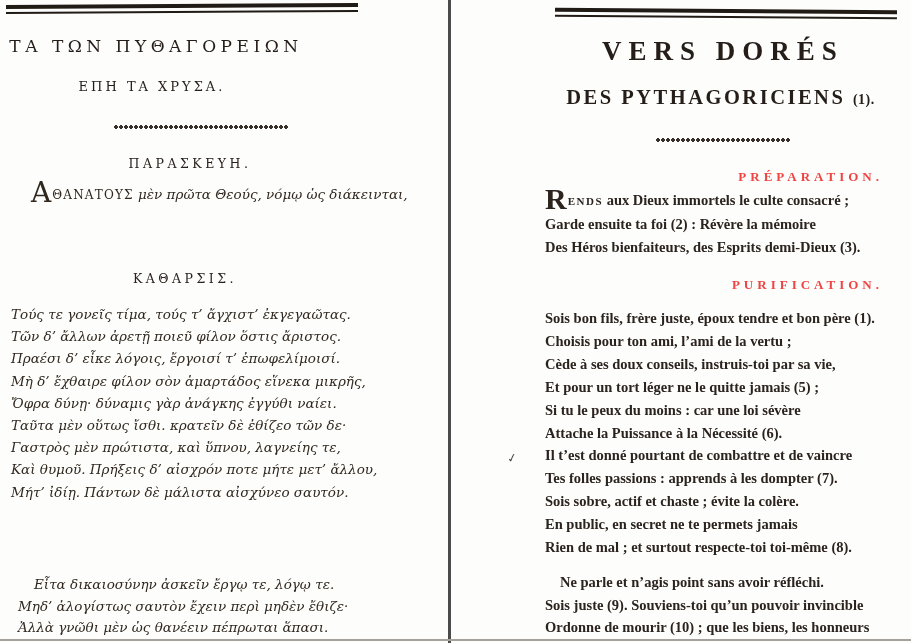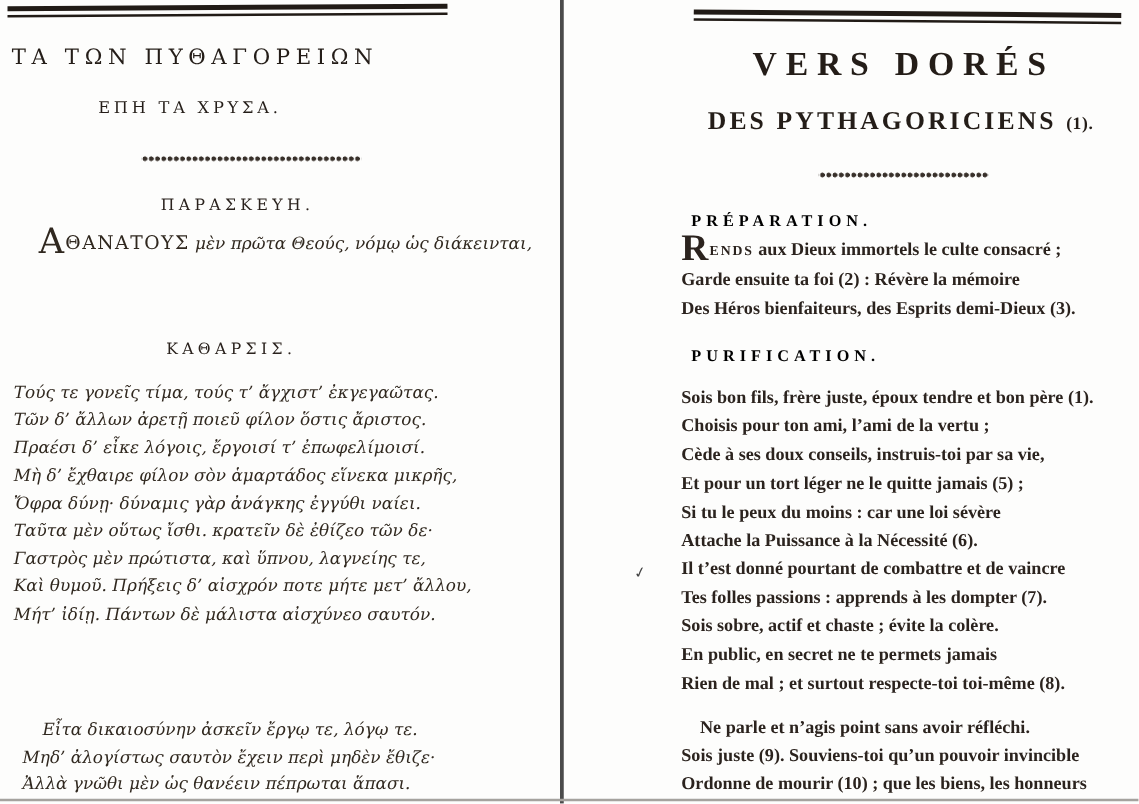--- a/index.html
+++ b/index.html
@@ -25,34 +25,34 @@
   .ltitle2{left:0;top:79px;width:304px;text-align:center;font-family:"DejaVu Serif",serif;
            font-size:13px;letter-spacing:3px;color:#241d18;white-space:nowrap;}
   .squig-l{left:113px;top:124px;width:176px;}
   .ghead{font-family:"DejaVu Serif",serif;font-size:12.5px;letter-spacing:3.5px;color:#2a221d;
          text-align:center;white-space:nowrap;}
   .ghead-1{left:30px;top:156px;width:320px;}
   .ghead-2{left:25px;top:271px;width:320px;}
   .gv{font-family:"DejaVu Serif",serif;font-style:italic;font-size:13.5px;color:#30281f;white-space:nowrap;}
   .gpara1{left:13px;top:183px;line-height:23px;}
   .gdrop{font-style:normal;font-size:28px;line-height:0;vertical-align:-3px;margin-right:1px;}
-  .glead{font-style:normal;font-size:15px;letter-spacing:1.2px;}
+  .glead{font-style:normal;font-size:12px;letter-spacing:1.2px;}
   .gp1l1{text-indent:18px;}
   .gverse1{left:11px;top:303px;line-height:22.2px;}
   .gverse2{left:18px;top:574px;line-height:21.7px;}
   .gverse2 .gline:first-child{text-indent:16px;}
 
   
   .rtitle1{left:107px;top:36px;width:330px;text-align:center;font-weight:bold;font-size:27px;
            letter-spacing:7px;color:#241d18;white-space:nowrap;}
   .rtitle2{left:97px;top:86px;width:345px;text-align:center;font-weight:bold;font-size:20.5px;
            letter-spacing:2.5px;color:#241d18;white-space:nowrap;}
   .rtitle2 .note{font-size:14px;letter-spacing:0.5px;font-weight:bold;}
   .squig-r{left:204px;top:137px;width:136px;}
-  .fhead{font-weight:bold;font-size:13px;letter-spacing:4px;color:#000000;text-align:left;white-space:nowrap;}
+  .fhead{font-weight:bold;font-size:13px;letter-spacing:4px;color:#ef4444;text-align:right;white-space:nowrap;}
   .fhead-1{left:102px;top:169px;width:330px;}
   .fhead-2{left:102px;top:277px;width:330px;}
   .fv{font-weight:bold;font-size:14.5px;color:#2b231e;white-space:nowrap;}
   .fpara1{left:94px;top:189px;line-height:23px;}
   .fdrop{font-size:30px;line-height:0;vertical-align:-4px;margin-right:1px;}
   .flead{font-size:11px;letter-spacing:1.5px;}
   .fverse1{left:94px;top:307px;line-height:22.9px;}
   .fverse2{left:94px;top:571px;line-height:22.6px;}
   .fverse2 .fline:first-child{text-indent:15px;}
   .checkmark{left:56px;top:451px;font-family:"DejaVu Sans",sans-serif;font-size:12px;color:#454545;

